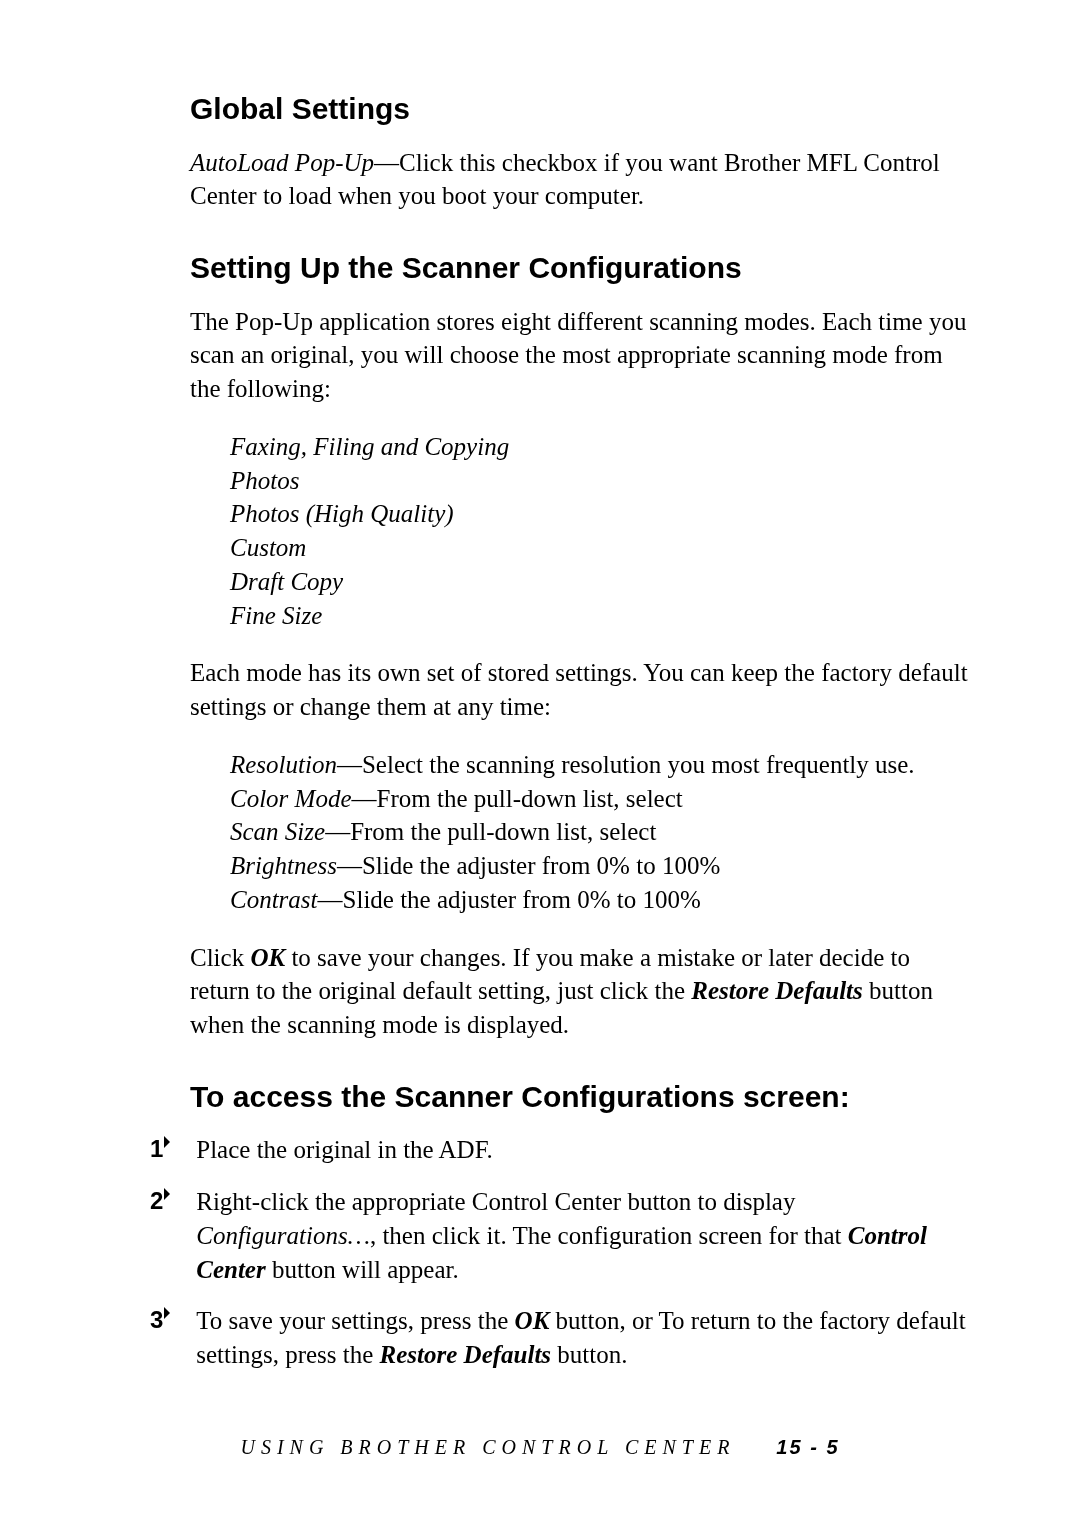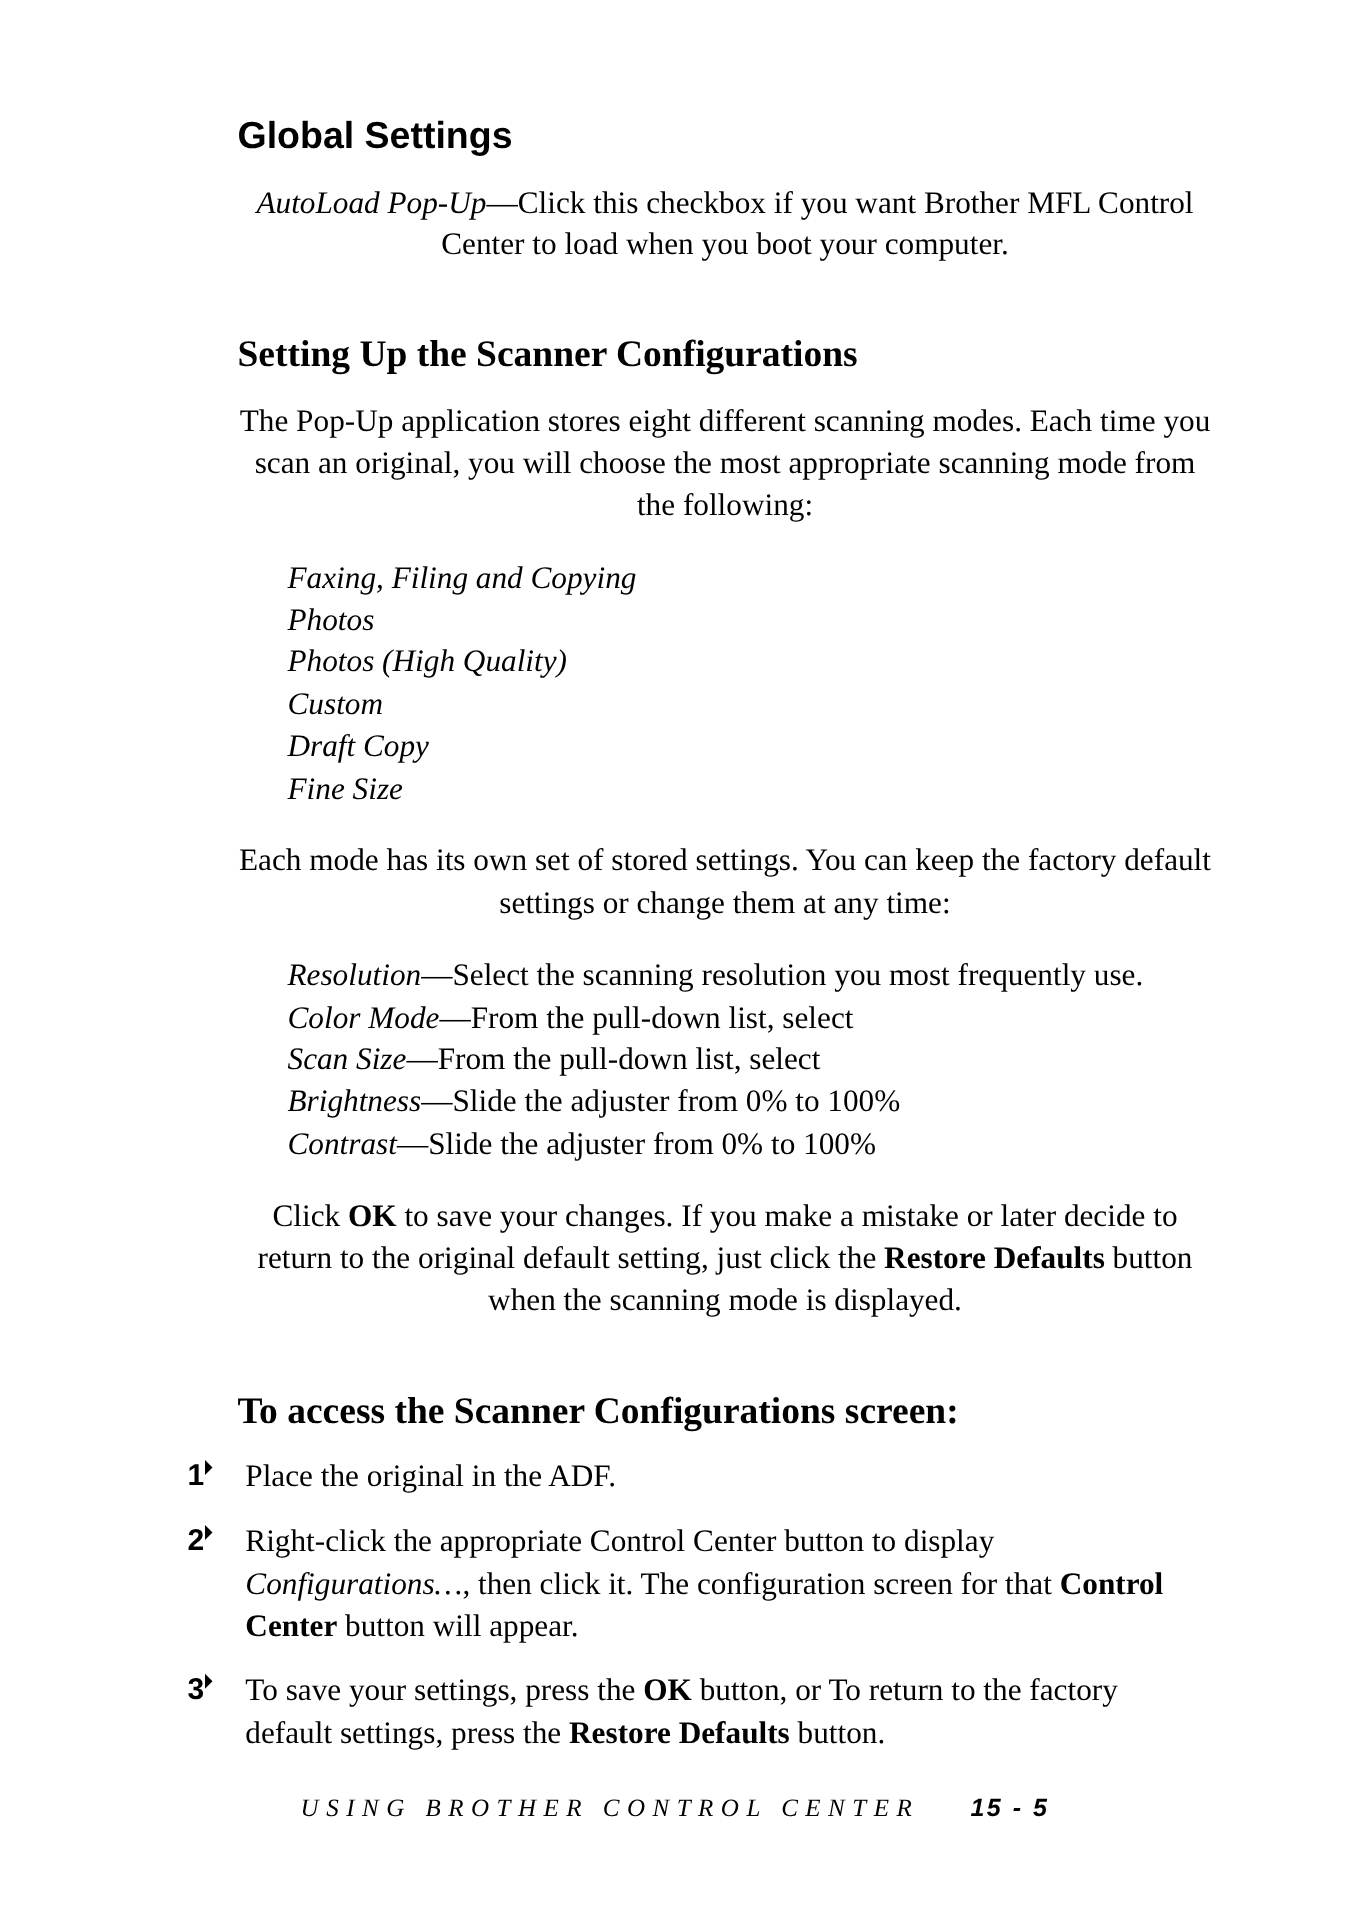--- a/index.html
+++ b/index.html
@@ -25,23 +25,23 @@
     font-weight: bold;
     font-size: 30px;
     margin: 0 0 18px 0;
     line-height: 1.25;
   }
   p, li {
     font-size: 25px;
     line-height: 1.35;
     margin: 0 0 10px 0;
   }
-  .para { margin-bottom: 24px; text-align: center; }
+  .para { margin-bottom: 24px; }
   .italic { font-style: italic; }
-  .bold { font-weight: bold; }
+  .bold { font-weight: bold; font-style: italic; }
   .indent-block { margin-left: 40px; margin-bottom: 24px; }
   .indent-block p { margin: 0; }
   .steps { list-style: none; padding: 0; margin: 0; }
   .steps li {
     position: relative;
     padding-left: 0;
     margin-left: -40px;
     margin-bottom: 18px;
   }
   .step-num {
@@ -77,21 +77,21 @@
     letter-spacing: 6px;
     font-size: 20px;
     font-style: italic;
   }
   .footer-page {
     font-family: Arial, Helvetica, sans-serif;
     font-weight: bold;
     letter-spacing: 2px;
     margin-left: 30px;
   }
-  .sec-gap { margin-top: 52px; font-family: Liberation Serif, serif; }
+  .sec-gap { margin-top: 36px; }
 </style>
 </head>
 <body>
 
 <div class="page">
 
   <h2>Global Settings</h2>
   <p class="para">
     <span class="italic">AutoLoad Pop-Up</span><span>—Click this checkbox if you want Brother MFL Control Center to load when you boot your computer.</span>
   </p>

